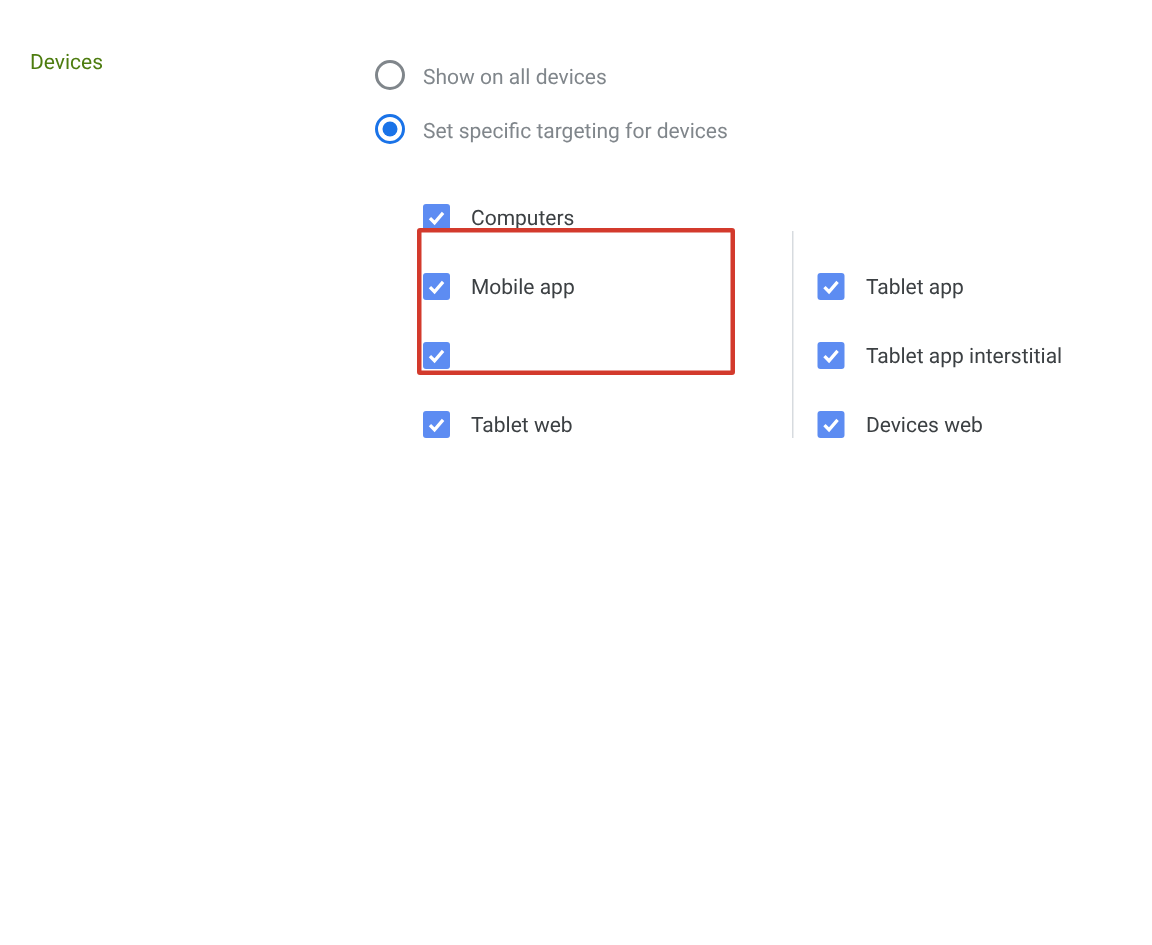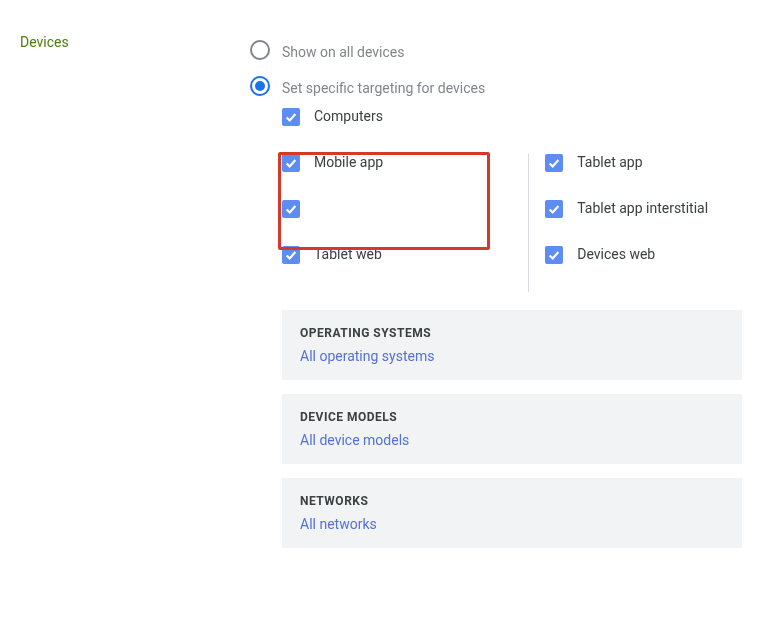--- a/index.html
+++ b/index.html
@@ -58,21 +58,21 @@
       color: #80868b;
     }
     .checkbox-area {
       margin-left: 32px;
       margin-top: 12px;
       position: relative;
       width: 480px;
     }
     .cb-row {
       display: flex;
-      align-items: flex-start;
+      align-items: flex-end;
       height: 46px;
     }
     .cb {
       width: 18px;
       height: 18px;
       background: #5d8cf2;
       border-radius: 2px;
       display: inline-flex;
       align-items: center;
       justify-content: center;
@@ -227,31 +227,15 @@
                   <polyline points="3,8.5 6.5,12 13,4.5"></polyline>
                 </svg>
             </span>
             <span class="cb-label">Devices web</span>
           </div>
         </div>
 
       </div>
     </div>
 
-    <div class="collapsed-list">
-      <div class="collapsed-card">
-        <div class="collapsed-title">OPERATING SYSTEMS</div>
-        <div class="collapsed-link">All operating systems</div>
-      </div>
-
-      <div class="collapsed-card">
-        <div class="collapsed-title">DEVICE MODELS</div>
-        <div class="collapsed-link">All device models</div>
-      </div>
-
-      <div class="collapsed-card">
-        <div class="collapsed-title">NETWORKS</div>
-        <div class="collapsed-link">All networks</div>
-      </div>
-    </div>
 
   </div>
 </div>
 
 </body></html>

